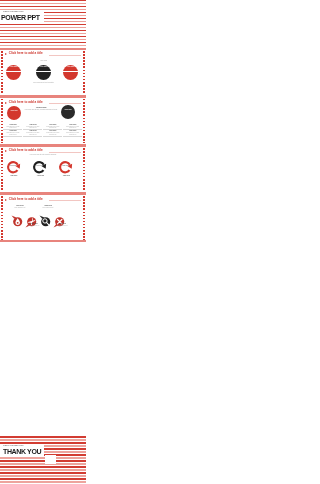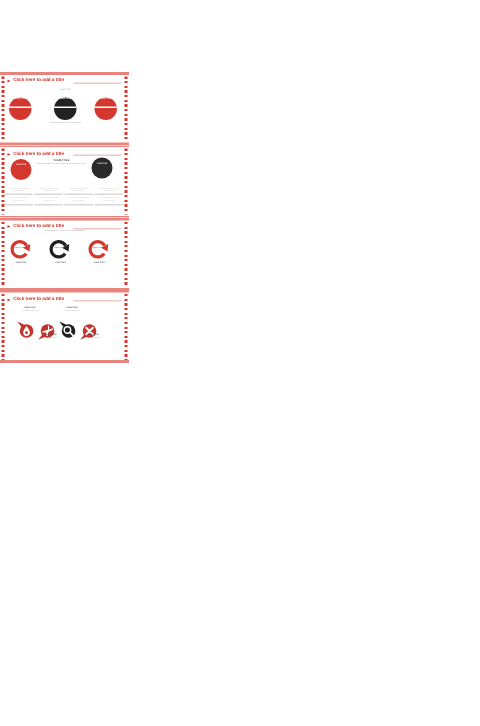--- a/index.html
+++ b/index.html
@@ -51,20 +51,26 @@
   .mb .mh{font-size:1.25px;line-height:1.7px;font-weight:bold;color:#4a4a4a;
           white-space:nowrap;overflow:hidden;}
   .mb .mc{font-size:1.1px;line-height:1.55px;color:#adadad;}
   .mb .mr{height:0.4px;background:#d8d8d8;margin-top:0.5px;}
 </style>
 </head>
 <body>
 
 <div class="deck">
 
+  <div class="slide" style="top:0">
+    <div class="stripebg"></div>
+    <div class="whiteband" style="left:0;top:10.6px;width:43.5px;height:12.6px"></div>
+    <div class="hero-small" style="left:3.2px;top:11.4px">SIMPLE PRESENTATION</div>
+    <div class="hero-big" style="left:1.2px;top:14.4px">POWER PPT</div>
+  </div>
 
   <div class="slide" style="top:48.4px">
     <div class="topbar"></div>
     <div class="botbar"></div>
     <div class="sidedots l"></div>
     <div class="sidedots r"></div>
     <div class="titlerow">
       <div class="tmark"></div>
       <div class="ttext">Click here to add a title</div>
       <div class="tline" style="width:32px"></div>
@@ -228,14 +234,21 @@
               <path d="M2.7 2.7 L7.3 7.3 M7.3 2.7 L2.7 7.3" stroke="#fff" stroke-width="1.4" stroke-linecap="round"></path>
             </g>
           </svg></div>
         <div class="lbl" style="left: 52.9px; top: 29.4px; width: 18.4px; font-size: 1.15px; line-height: 1.55px; color: rgb(168, 168, 168); text-align: center;">
           <div style="font-size:1.3px;line-height:1.7px;font-weight:bold;color:#4d4d4d">YOUR TITLE</div>
           <div>Lorem ipsum dolor sit</div>
         </div>
       </div>
   </div>
 
+  <div class="slide" style="top:435.6px">
+    <div class="stripebg"></div>
+    <div class="whiteband" style="left:0;top:8.6px;width:44px;height:12.6px"></div>
+    <div class="hero-small" style="left:3.2px;top:9.4px">SIMPLE PRESENTATION</div>
+    <div class="hero-big" style="left:2.6px;top:12.2px">THANK YOU</div>
+    <div class="whiteband" style="left:45px;top:19.5px;width:11px;height:9px"></div>
+  </div>
 
 </div>
 
 </body></html>

